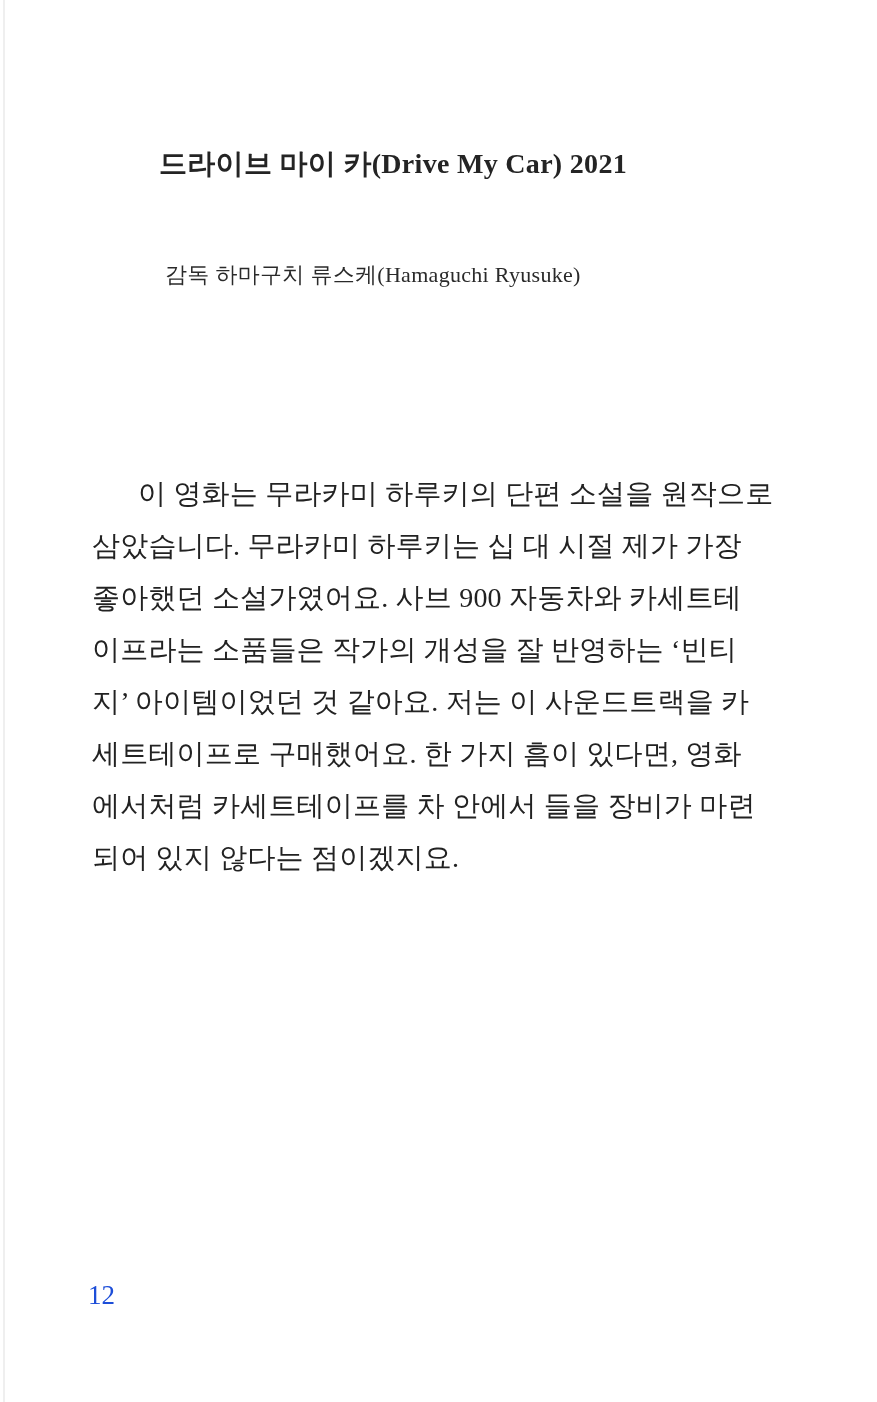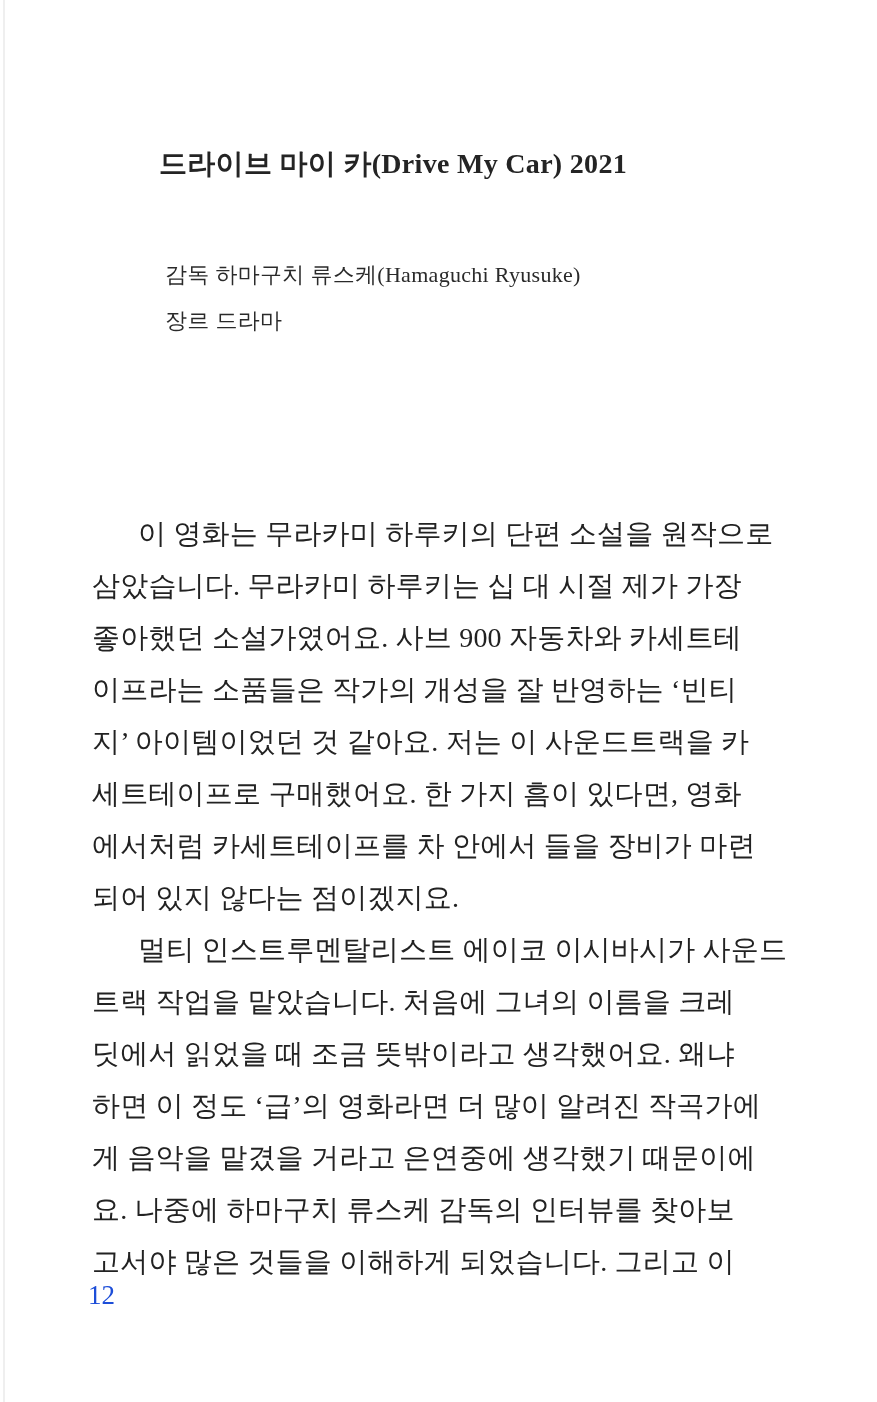--- a/index.html
+++ b/index.html
@@ -46,21 +46,21 @@
     line-height: 46px;
     letter-spacing: 0.3px;
     color: #2a2a2a;
   }
 
   .meta-line { white-space: nowrap; }
 
   .body-block {
     position: absolute;
     left: 92px;
-    top: 508px;
+    top: 468px;
     width: 700px;
     font-size: 28px;
     line-height: 52px;
     letter-spacing: 0.2px;
     color: #222222;
   }
 
   .body-paragraph {
     white-space: pre-line;
     text-indent: 46px;
@@ -79,36 +79,28 @@
 <body>
 
 <div class="page">
 
   <div class="page-edge-line"></div>
 
   <h1 class="book-title">드라이브 마이 카(Drive My Car) 2021</h1>
 
   <div class="meta-block">
     <div class="meta-line">감독 하마구치 류스케(Hamaguchi Ryusuke)</div>
-    <div class="meta-line">장르 드라마</div>
   </div>
 
   <div class="body-block">
     <p class="body-paragraph">이 영화는 무라카미 하루키의 단편 소설을 원작으로
 삼았습니다. 무라카미 하루키는 십 대 시절 제가 가장
 좋아했던 소설가였어요. 사브 900 자동차와 카세트테
 이프라는 소품들은 작가의 개성을 잘 반영하는 ‘빈티
 지’ 아이템이었던 것 같아요. 저는 이 사운드트랙을 카
 세트테이프로 구매했어요. 한 가지 흠이 있다면, 영화
 에서처럼 카세트테이프를 차 안에서 들을 장비가 마련
 되어 있지 않다는 점이겠지요.</p>
-    <p class="body-paragraph">멀티 인스트루멘탈리스트 에이코 이시바시가 사운드
-트랙 작업을 맡았습니다. 처음에 그녀의 이름을 크레
-딧에서 읽었을 때 조금 뜻밖이라고 생각했어요. 왜냐
-하면 이 정도 ‘급’의 영화라면 더 많이 알려진 작곡가에
-게 음악을 맡겼을 거라고 은연중에 생각했기 때문이에
-요. 나중에 하마구치 류스케 감독의 인터뷰를 찾아보
-고서야 많은 것들을 이해하게 되었습니다. 그리고 이</p>
   </div>
 
   <div class="page-number">12</div>
 
 </div>
 
 </body></html>

